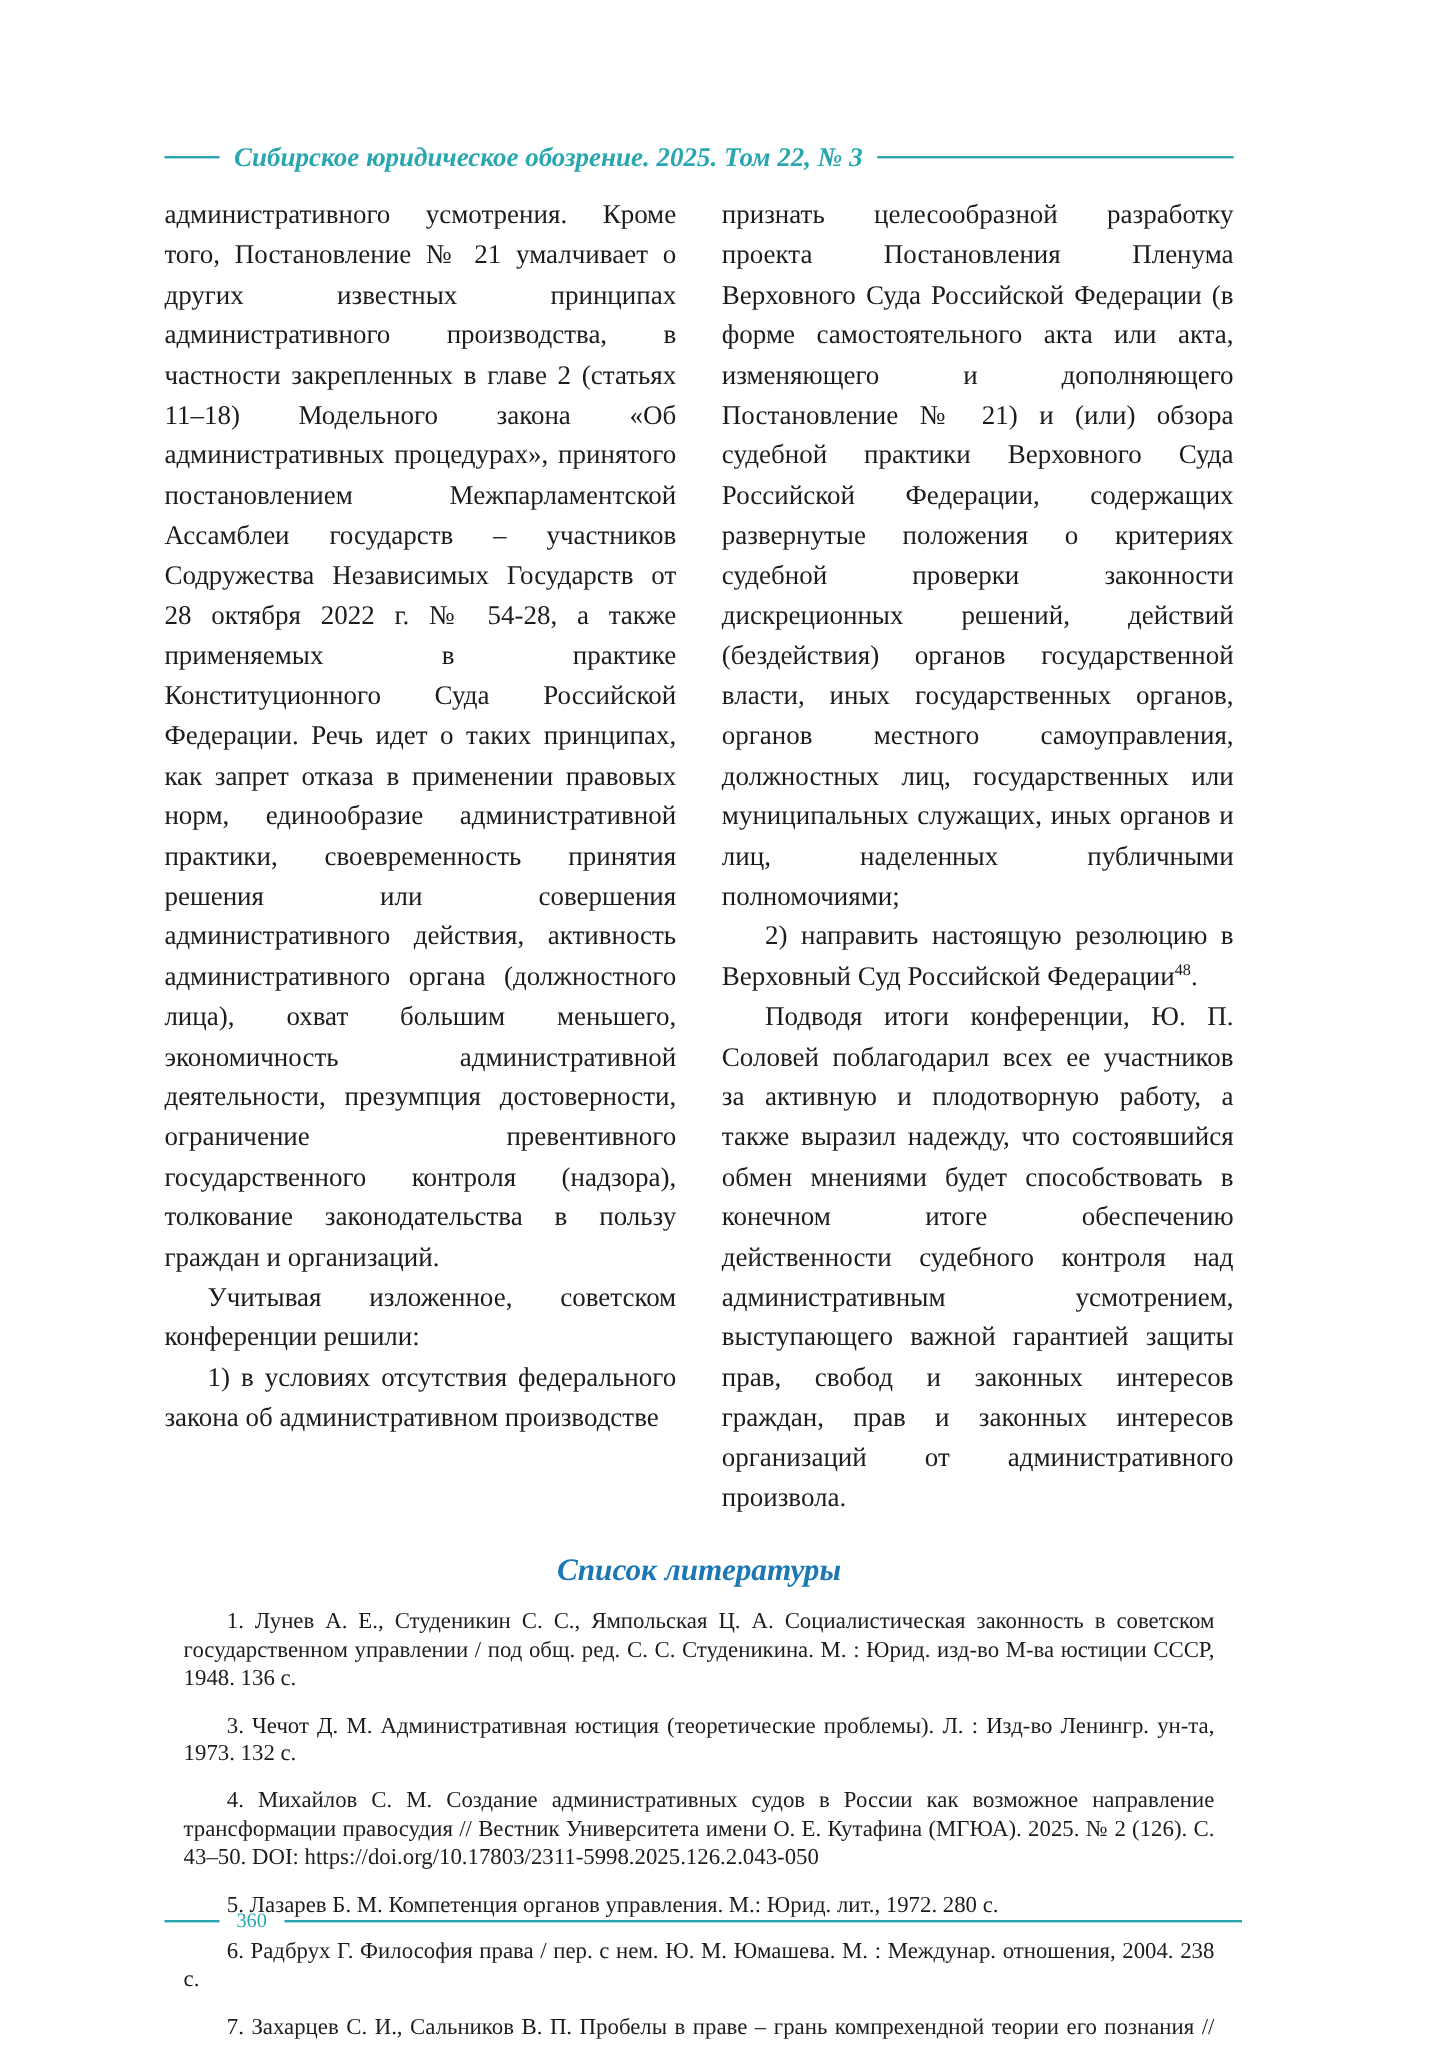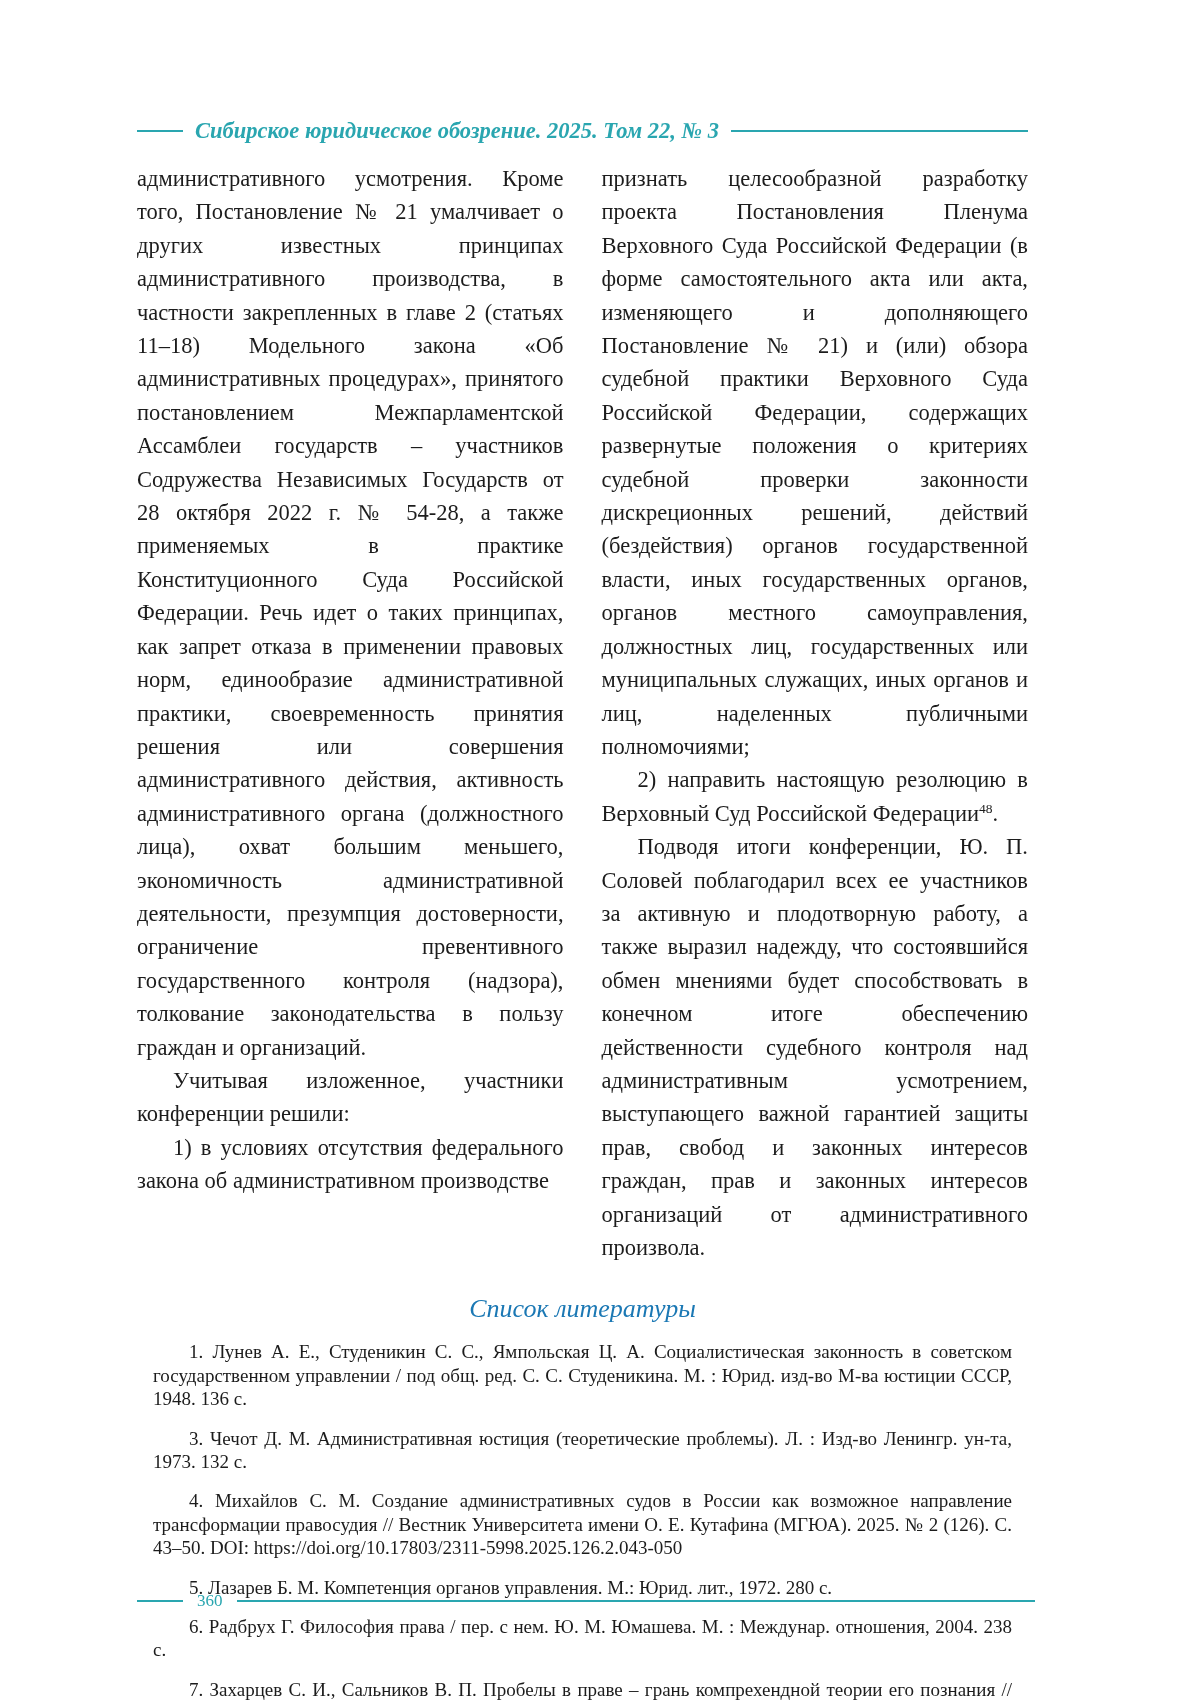--- a/index.html
+++ b/index.html
@@ -44,21 +44,21 @@
     font-size: 0.6em;
     line-height: 0;
     vertical-align: super;
   }
   
   .ref-heading {
     margin: 30px 0 0 0;
     text-align: center;
     color: var(--blue, #1b78b4);
     font-style: italic;
-    font-weight: normal;
+    font-weight: bold;
     font-size: 26px;
     line-height: 30px;
   }
   .references {
     margin-top: 16px;
     font-size: 19px;
     line-height: 23.4px;
     text-align: justify;
   }
   .references p { margin: 16px; text-indent: 36px; }
@@ -83,21 +83,21 @@
 
   <div class="hf-row">
     <div class="rule rule-short"></div>
     <div class="journal-title">Сибирское юридическое обозрение. 2025. Том 22, № 3</div>
     <div class="rule rule-long"></div>
   </div>
 
   <div class="columns">
     <div class="col">
       <p>административного усмотрения. Кроме того, Постановление № 21 умалчивает о других известных принципах административного производства, в частности закрепленных в главе 2 (статьях 11–18) Модельного закона «Об административных процедурах», принятого постановлением Межпарламентской Ассамблеи государств – участников Содружества Независимых Государств от 28 октября 2022 г. № 54-28, а также применяемых в практике Конституционного Суда Российской Федерации. Речь идет о таких принципах, как запрет отказа в применении правовых норм, единообразие административной практики, своевременность принятия решения или совершения административного действия, активность административного органа (должностного лица), охват большим меньшего, экономичность административной деятельности, презумпция достоверности, ограничение превентивного государственного контроля (надзора), толкование законодательства в пользу граждан и организаций.</p>
-      <p class="indent">Учитывая изложенное, участники конференции решили:</p>
+      <p class="indent">Учитывая изложенное, советском конференции решили:</p>
       <p class="indent">1) в условиях отсутствия федерального закона об административном производстве</p>
     </div>
     <div class="col">
       <p>признать целесообразной разработку проекта Постановления Пленума Верховного Суда Российской Федерации (в форме самостоятельного акта или акта, изменяющего и дополняющего Постановление № 21) и (или) обзора судебной практики Верховного Суда Российской Федерации, содержащих развернутые положения о критериях судебной проверки законности дискреционных решений, действий (бездействия) органов государственной власти, иных государственных органов, органов местного самоуправления, должностных лиц, государственных или муниципальных служащих, иных органов и лиц, наделенных публичными полномочиями;</p>
       <p class="indent"><span>2) направить настоящую резолюцию в Верховный Суд Российской Федерации</span><sup class="fn-ref">48</sup><span>.</span></p>
       <p class="indent">Подводя итоги конференции, Ю. П. Соловей поблагодарил всех ее участников за активную и плодотворную работу, а также выразил надежду, что состоявшийся обмен мнениями будет способствовать в конечном итоге обеспечению действенности судебного контроля над административным усмотрением, выступающего важной гарантией защиты прав, свобод и законных интересов граждан, прав и законных интересов организаций от административного произвола.</p>
     </div>
   </div>
 
   <h2 class="ref-heading">Список литературы</h2>

